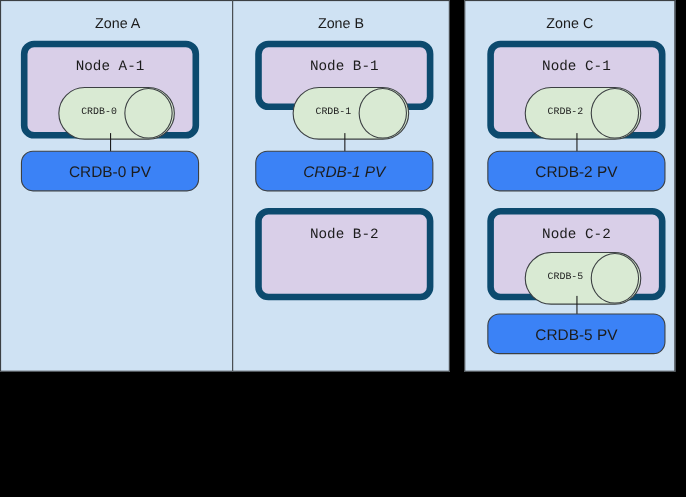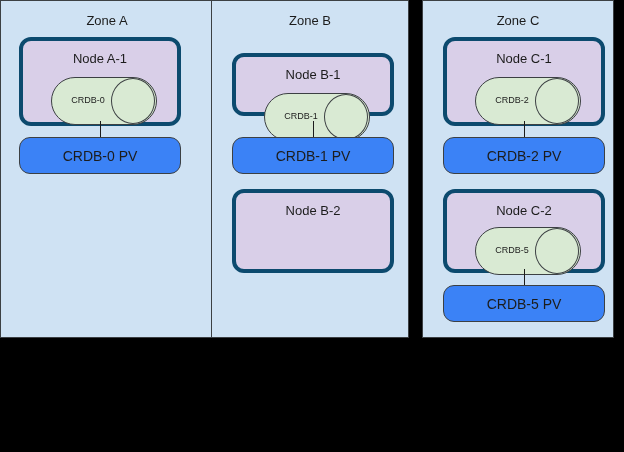--- a/index.html
+++ b/index.html
@@ -38,23 +38,24 @@
     font-size: 13px;
     color: #1c1c1c;
     line-height: 16px;
     white-space: nowrap;
   }
 
   
   .node {
     position: absolute;
     background: #d9cfe8;
-    border: 4px solid #0c4a6e;
+    border: 6px solid #0c4a6e;
     border-radius: 12px;
     box-sizing: border-box;
+    font-family: Liberation Mono, monospace;
   }
   .node-title {
     position: absolute;
     top: 10px;
     left: 0;
     right: 0;
     text-align: center;
     font-size: 13px;
     color: #1c1c1c;
     line-height: 16px;
@@ -151,32 +152,32 @@
     <div class="connector" style="left:99px; top:120px; height:17px;"></div>
 
     <div class="pv" style="left:18px; top:136px; width:162px; height:37px;">
       <div class="pv-label">CRDB-0 PV</div>
     </div>
   </div>
 
   <div class="zone" style="left:211px; width:198px;">
     <div class="zone-title">Zone B</div>
 
-    <div class="node" style="left:20px; top:36px; width:162px; height:63px;margin-top:16px;">
+    <div class="node" style="left:20px; top:36px; width:162px; height:63px;">
       <div class="node-title">Node B-1</div>
       <div class="cylinder">
         <div class="cyl-body"></div>
         <div class="cyl-cap"></div>
         <div class="cyl-label">CRDB-1</div>
       </div>
     </div>
 
     <div class="connector" style="left:101px; top:120px; height:17px;"></div>
 
-    <div class="pv" style="left:20px; top:136px; width:162px; height:37px;">
+    <div class="pv" style="left:20px; top:136px; width:162px; height:37px;font-style:italic;">
       <div class="pv-label">CRDB-1 PV</div>
     </div>
 
     <div class="node" style="left:20px; top:188px; width:162px; height:84px;">
       <div class="node-title">Node B-2</div>
     </div>
   </div>
 
   <div class="zone" style="left:422px; width:192px;">
     <div class="zone-title">Zone C</div>

